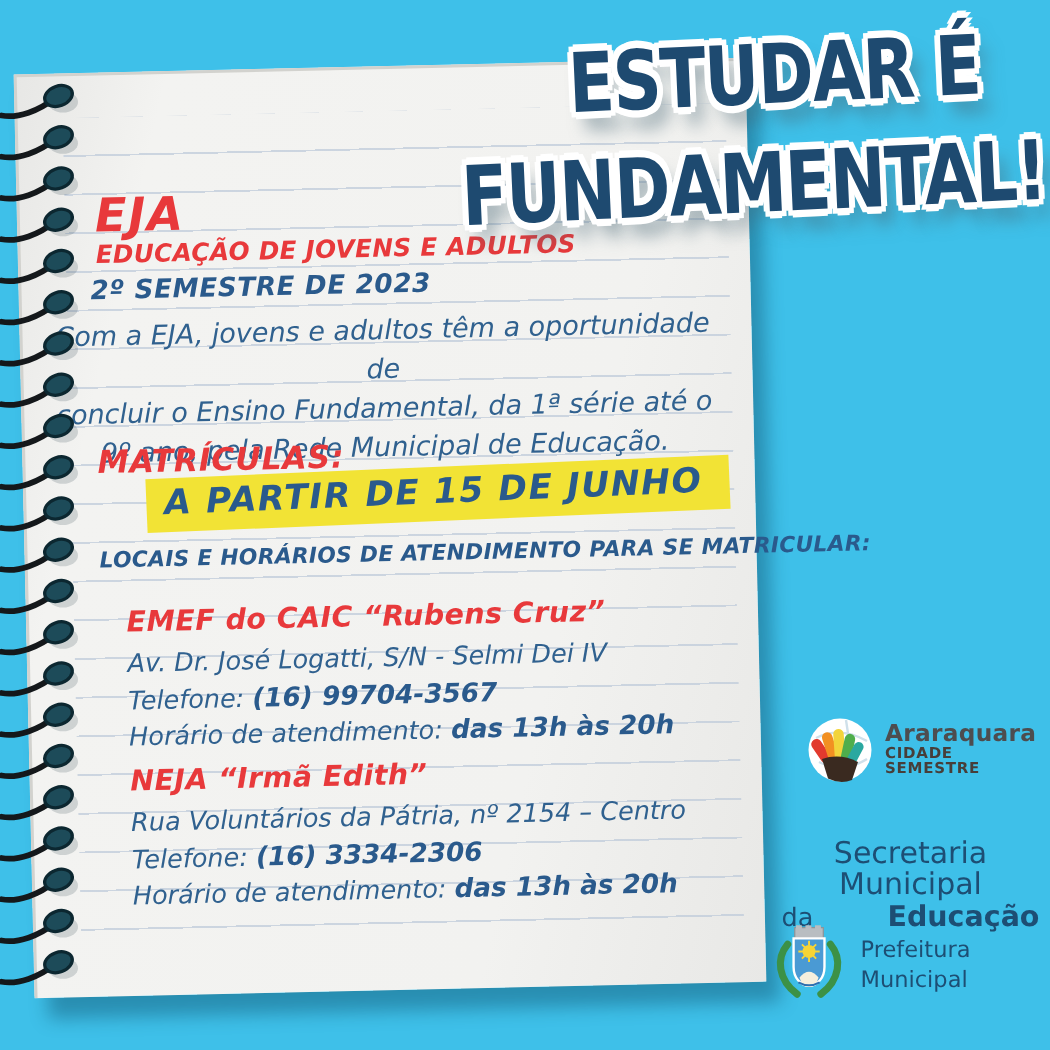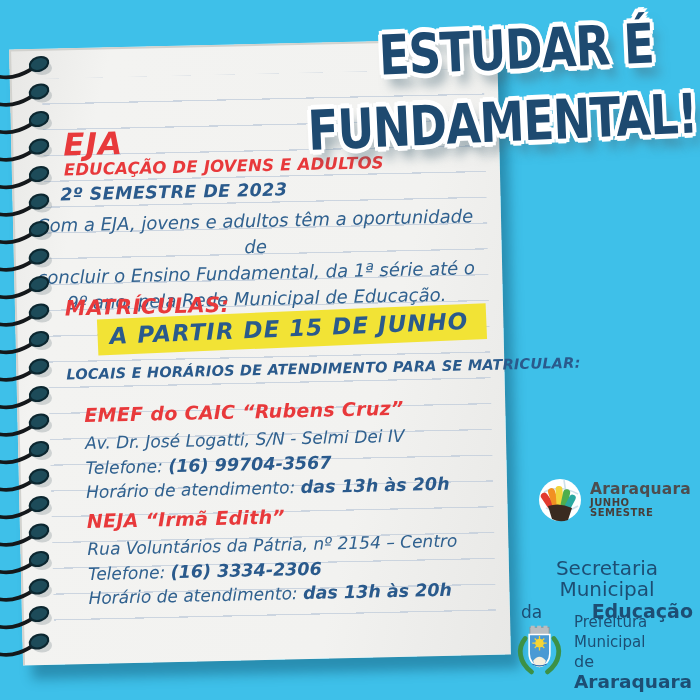--- a/index.html
+++ b/index.html
@@ -215,21 +215,21 @@
         <rect x="6" y="14" width="7" height="18" rx="3.5" fill="#e23a2e" transform="rotate(-34 9 23)"></rect>
         <rect x="12" y="10" width="7" height="20" rx="3.5" fill="#f29022" transform="rotate(-18 15 20)"></rect>
         <rect x="18" y="8" width="7" height="22" rx="3.5" fill="#f2d43b" transform="rotate(-4 21 19)"></rect>
         <rect x="24" y="11" width="7" height="19" rx="3.5" fill="#4fae4c" transform="rotate(12 27 20)"></rect>
         <rect x="29" y="16" width="6.5" height="16" rx="3.2" fill="#2aa8a0" transform="rotate(28 32 24)"></rect>
         <path d="M10 28 Q22 24 34 30 L30 42 Q22 45 14 41 Z" fill="#3a2a20"></path>
       </g>
     </svg>
     <div class="txt">
       <div class="nm">Araraquara</div>
-      <div class="tg">JUNHO</div>
+      <div class="tg">CIDADE</div>
       <div class="tg">SEMESTRE</div>
     </div>
   </div>
 
   <div class="secretaria">
     <div class="l1">Secretaria Municipal</div>
     <div class="l2">
       <span>da </span><b>Educação</b>
     </div>
   </div>
@@ -245,19 +245,16 @@
       <path d="M19 11 h26 v24 a13 16 0 0 1 -26 0 Z" fill="#4a9ad4" stroke="#ffffff" stroke-width="2"></path>
       <circle cx="32" cy="22" r="5.5" fill="#f6d435"></circle>
       <g stroke="#f6d435" stroke-width="1.6">
         <path d="M32 13 v4 M32 27 v4 M23 22 h4 M37 22 h4 M26 16 l3 3 M35 25 l3 3 M38 16 l-3 3 M29 25 l-3 3"></path>
       </g>
       <path d="M24 44 q8 -10 16 0 q-2 8 -8 8 q-6 0 -8 -8 Z" fill="#f5efdd"></path>
       <path d="M23 48 q9 5 18 0" stroke="#2d6fb0" stroke-width="1.6" fill="none"></path>
     </svg>
     <div class="txt">
       <div class="l1">Prefeitura Municipal</div>
-      <div class="l2">
-        <span>de </span><b>Araraquara</b>
-      </div>
     </div>
   </div>
 
 </div>
 
 </body></html>

